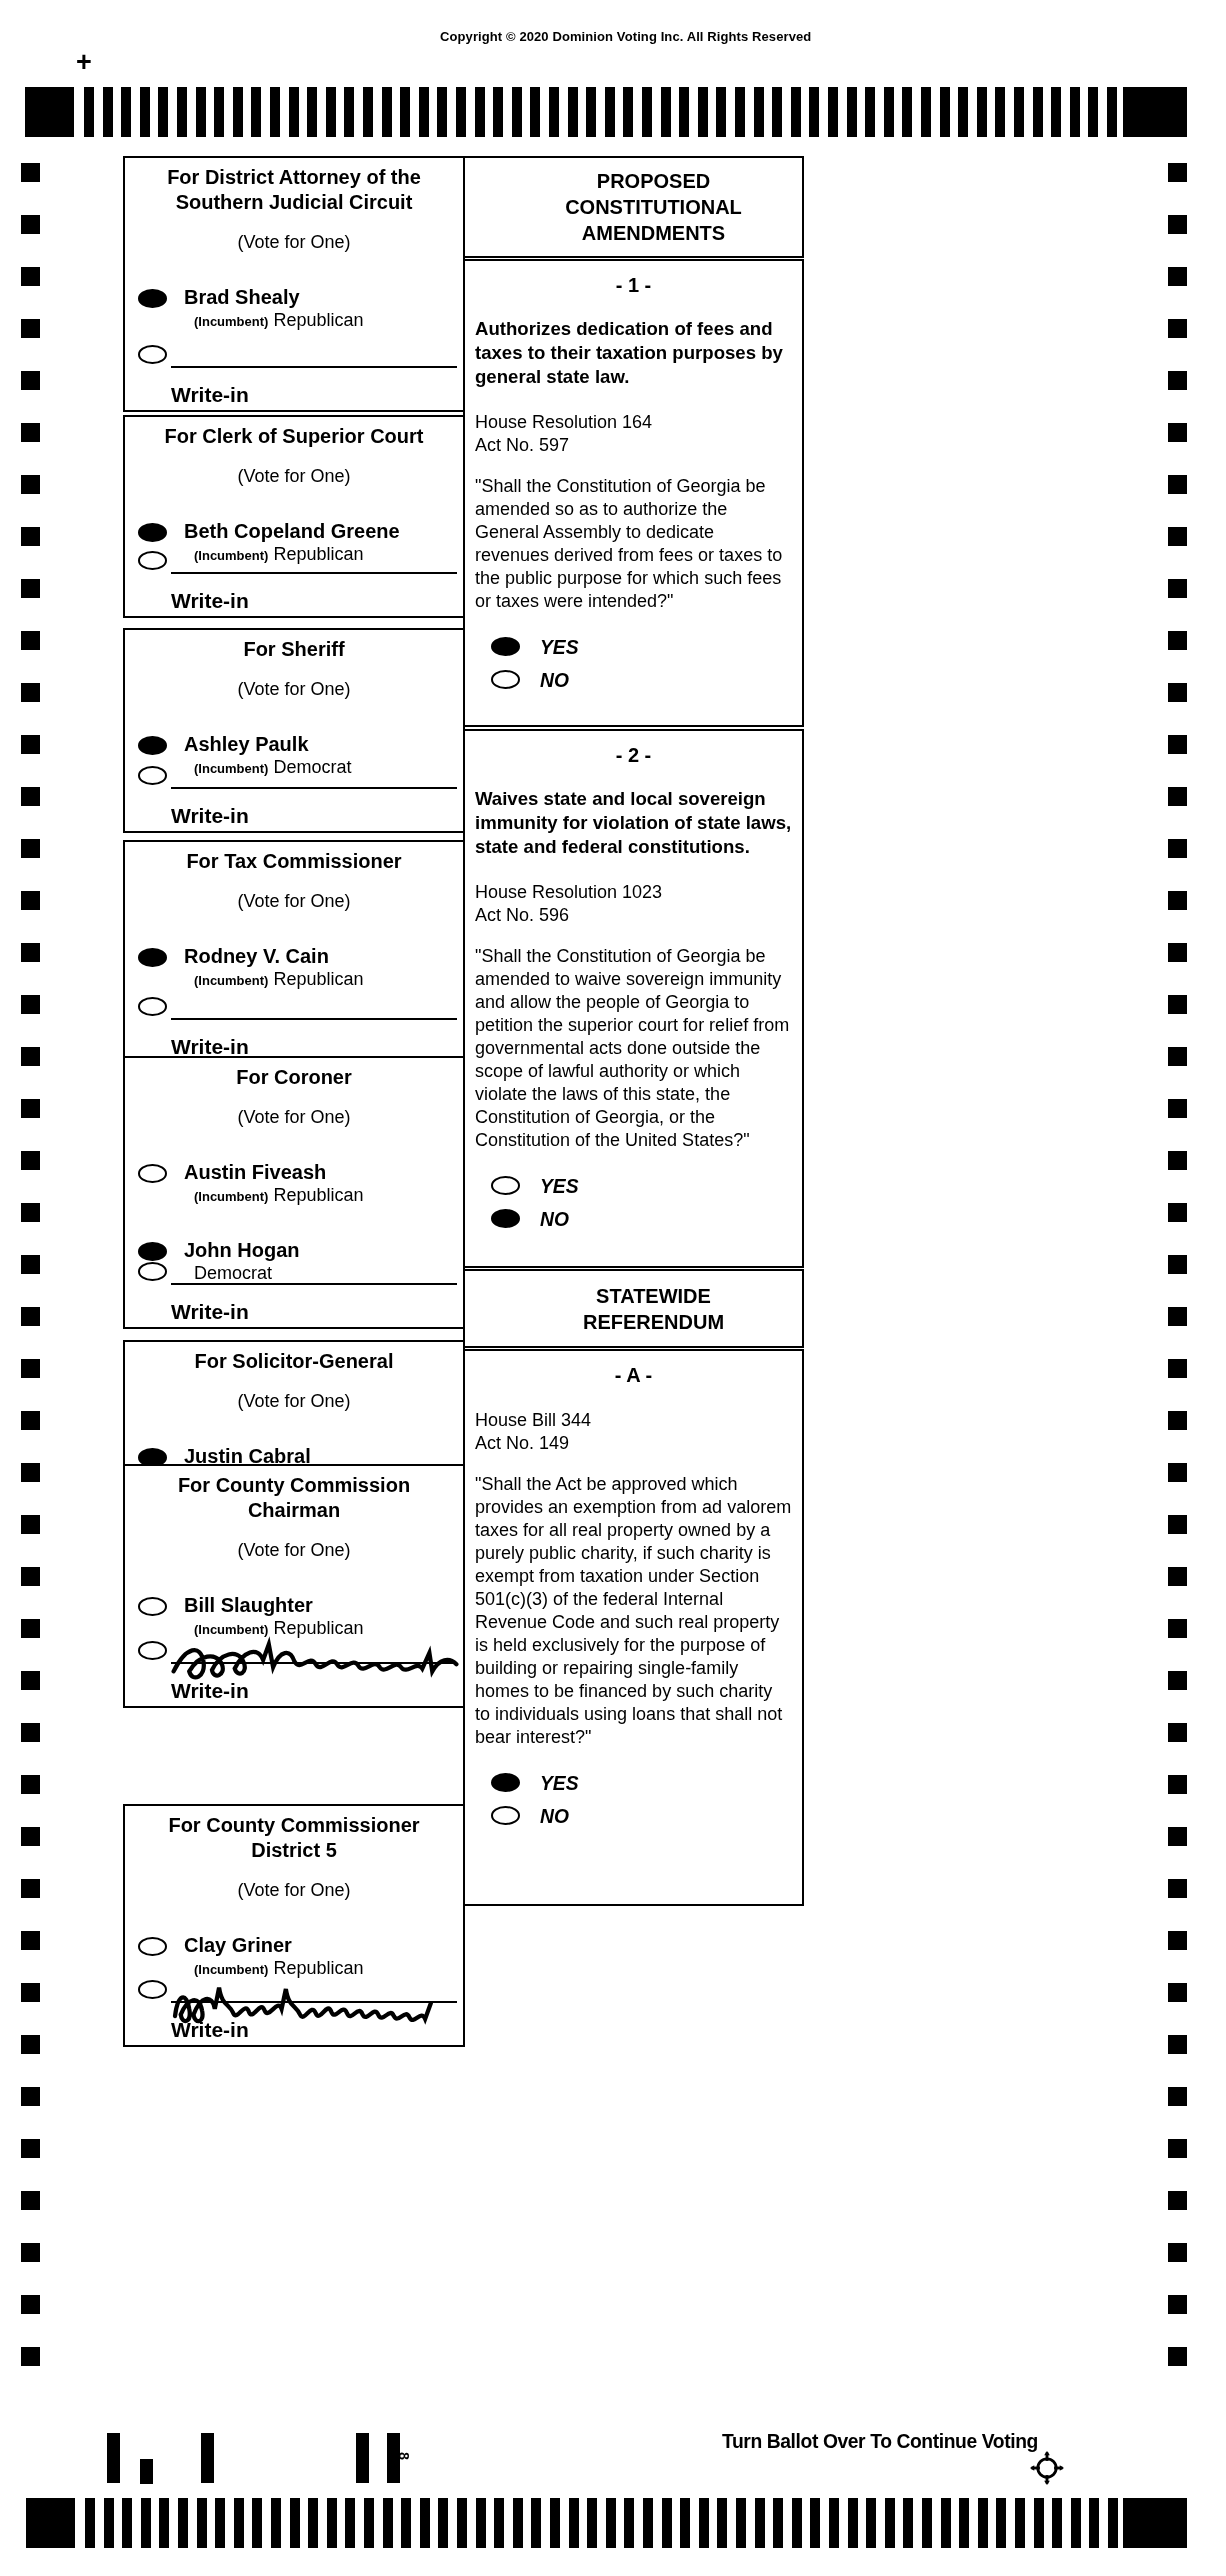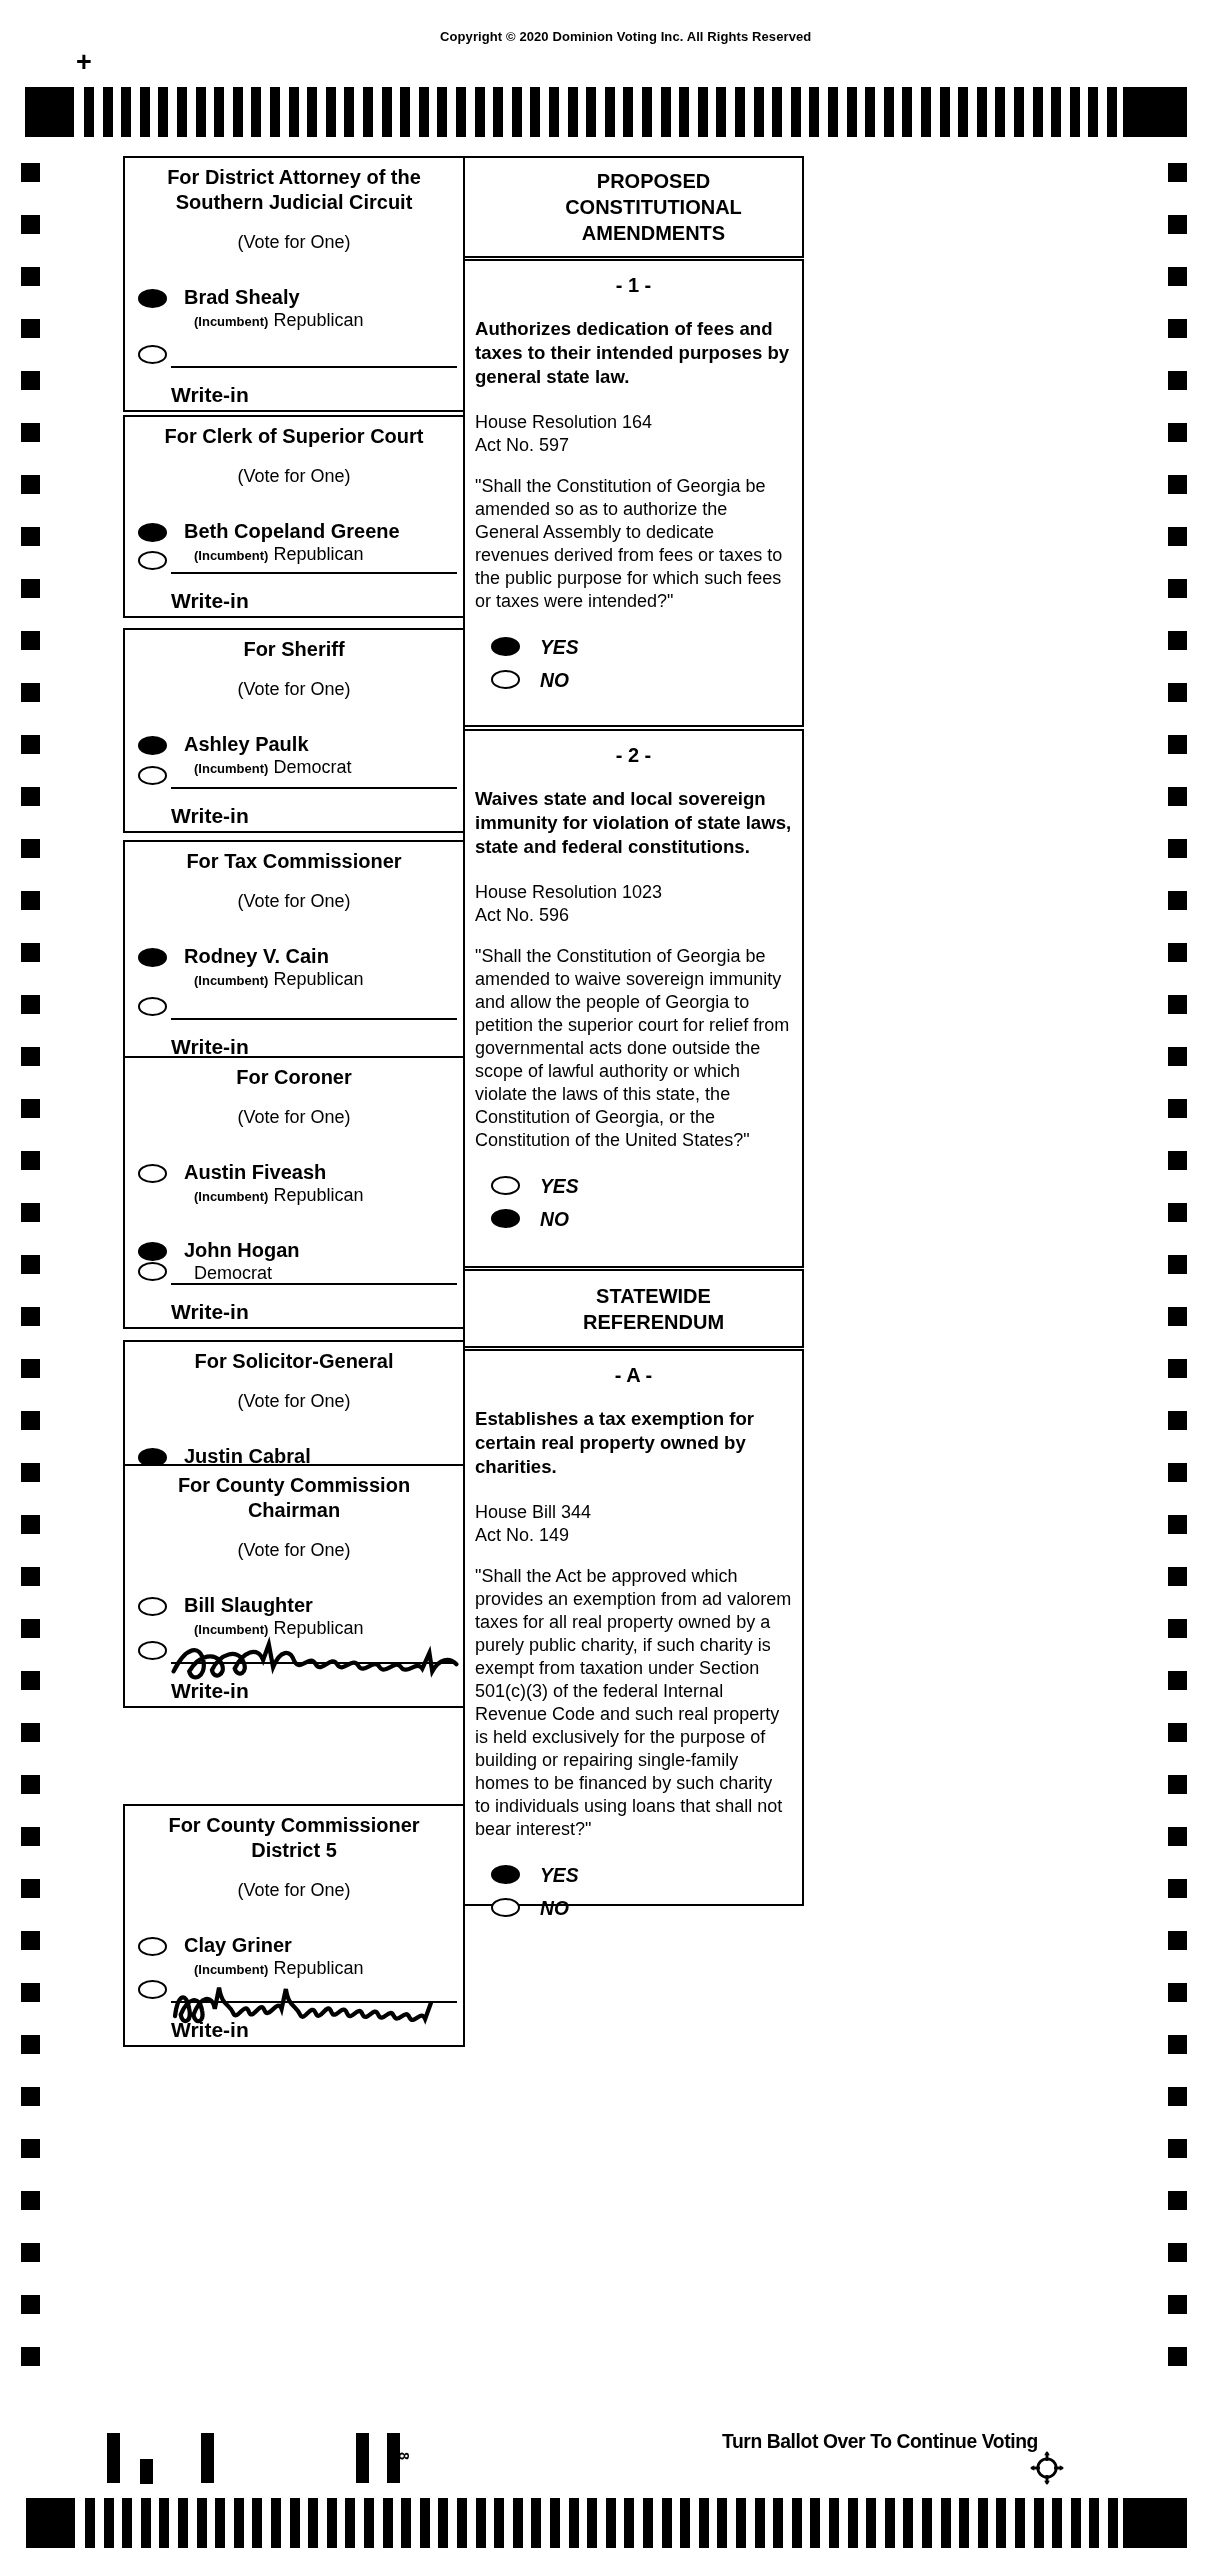--- a/index.html
+++ b/index.html
@@ -225,21 +225,21 @@
     <div class="writein">Write-in</div>
   </div>
 </div>
 
   <div class="box col-header" style="left:463px; top:156px; width:341px; height:102px;">
     <div>PROPOSED CONSTITUTIONAL AMENDMENTS</div>
   </div>
 
   <div class="box" style="left:463px; top:259px; width:341px; height:468px;">
     <div class="measure-num">- 1 -</div>
-    <div class="m-summary">Authorizes dedication of fees and taxes to their intended purposes by general state law.</div>
+    <div class="m-summary">Authorizes dedication of fees and taxes to their taxation purposes by general state law.</div>
     <div class="m-ref">
       <div>House Resolution 164</div>
       <div>Act No. 597</div>
     </div>
     <div class="m-question">"Shall the Constitution of Georgia be amended so as to authorize the General Assembly to dedicate revenues derived from fees or taxes to the public purpose for which such fees or taxes were intended?"</div>
     <div class="choice-row first">
       <span class="oval yes-oval filled"></span>
       <span class="choice-label">YES</span>
     </div>
     <div class="choice-row">
@@ -265,21 +265,20 @@
       <span class="choice-label">NO</span>
     </div>
   </div>
 
   <div class="box col-header" style="left:463px; top:1269px; width:341px; height:79px;">
     <div>STATEWIDE REFERENDUM</div>
   </div>
 
   <div class="box" style="left:463px; top:1349px; width:341px; height:557px;">
     <div class="measure-num">- A -</div>
-    <div class="m-summary">Establishes a tax exemption for certain real property owned by charities.</div>
     <div class="m-ref">
       <div>House Bill 344</div>
       <div>Act No. 149</div>
     </div>
     <div class="m-question">"Shall the Act be approved which provides an exemption from ad valorem taxes for all real property owned by a purely public charity, if such charity is exempt from taxation under Section 501(c)(3) of the federal Internal Revenue Code and such real property is held exclusively for the purpose of building or repairing single-family homes to be financed by such charity to individuals using loans that shall not bear interest?"</div>
     <div class="choice-row first">
       <span class="oval yes-oval filled"></span>
       <span class="choice-label">YES</span>
     </div>
     <div class="choice-row">

